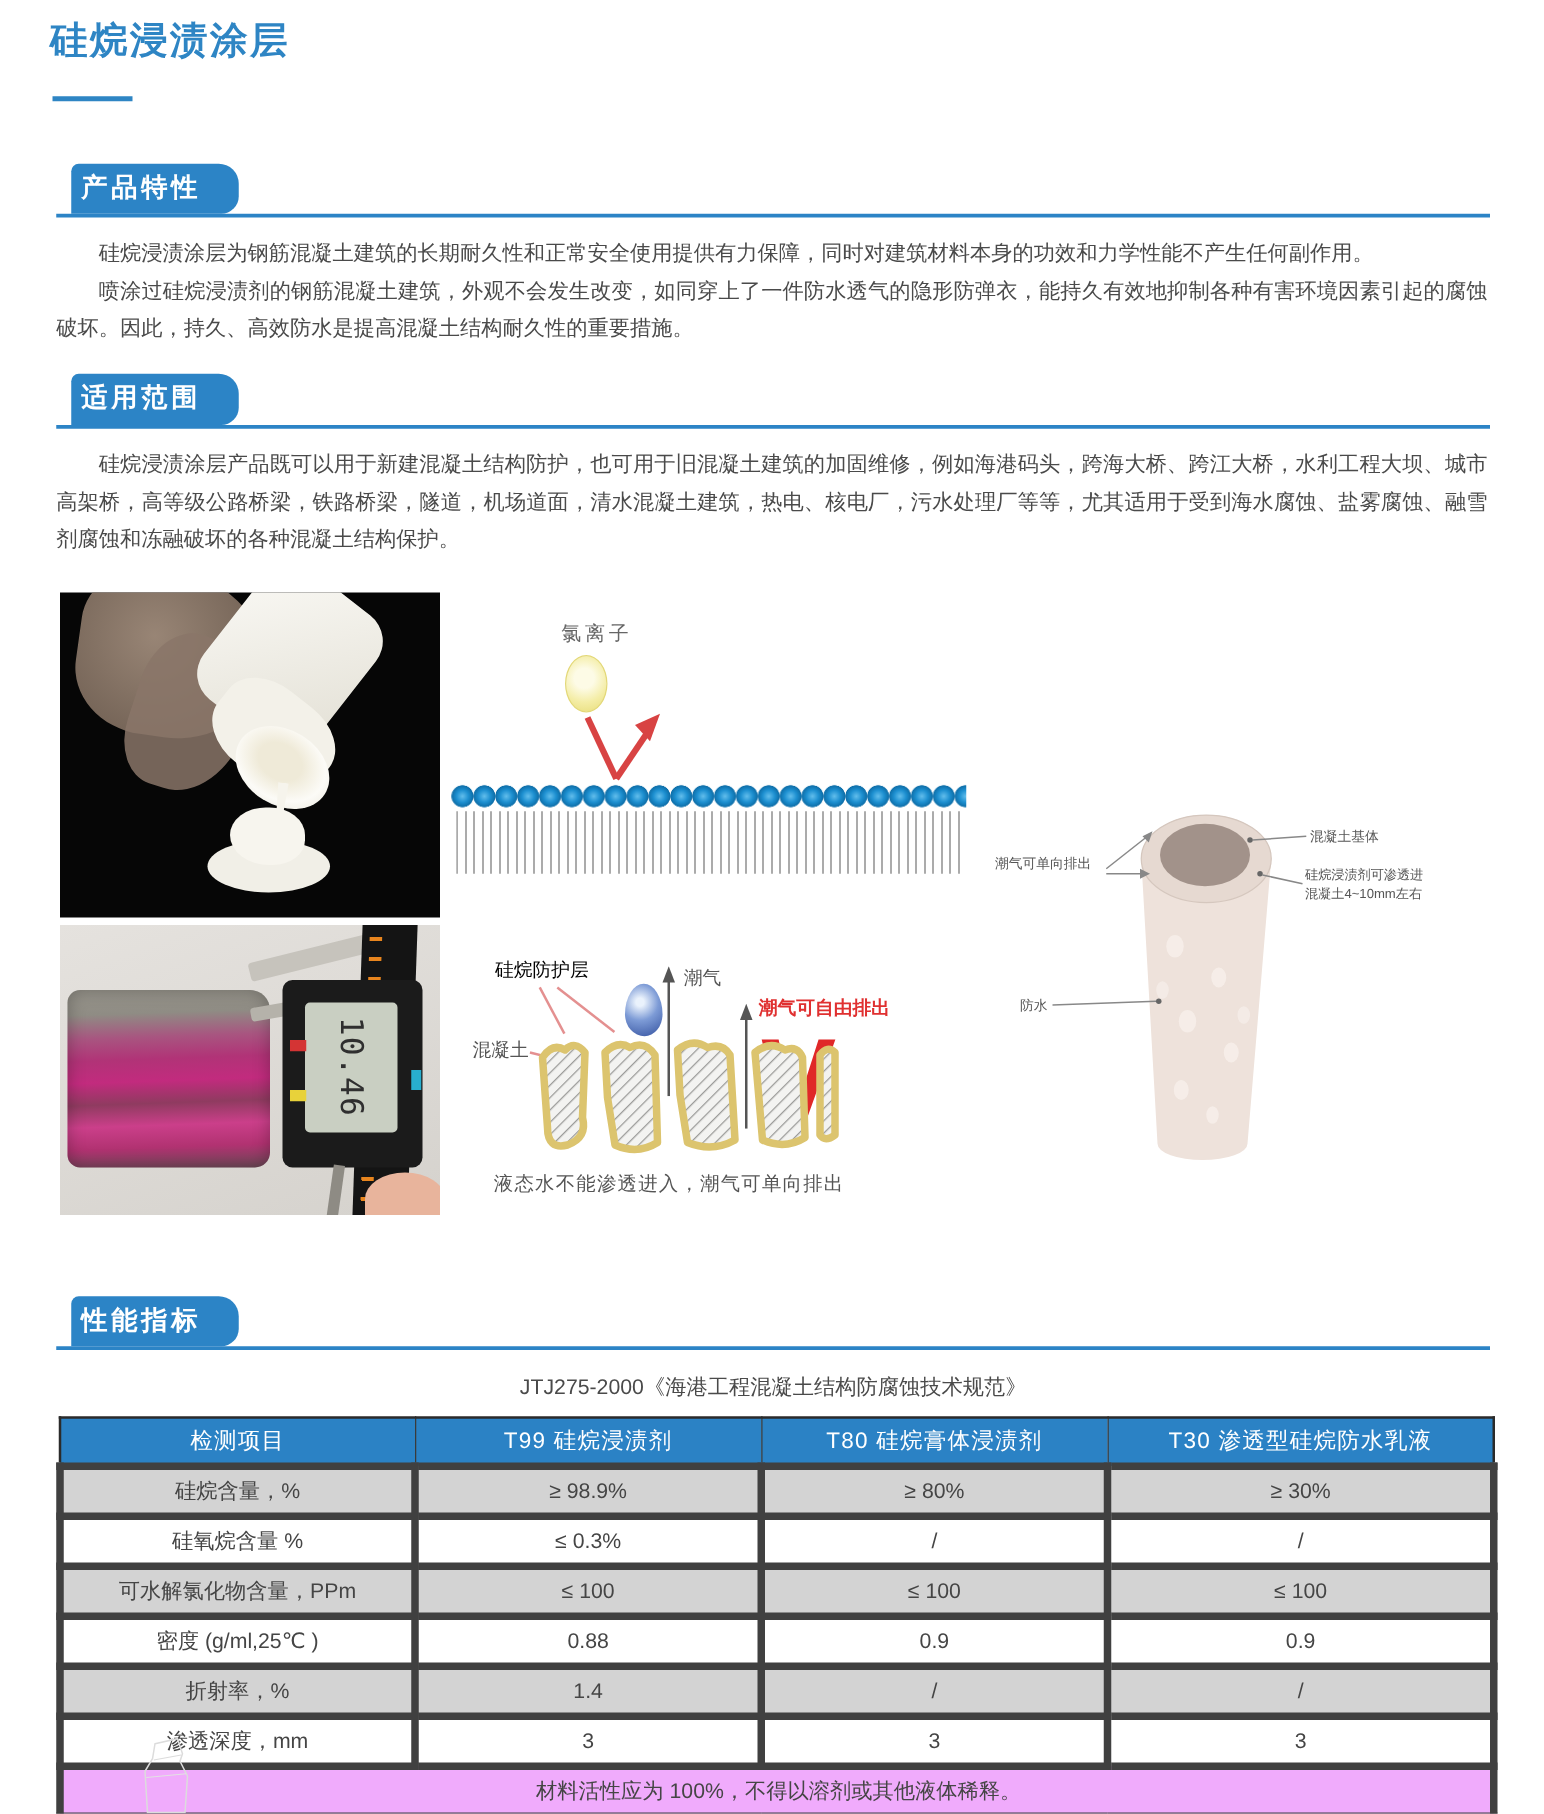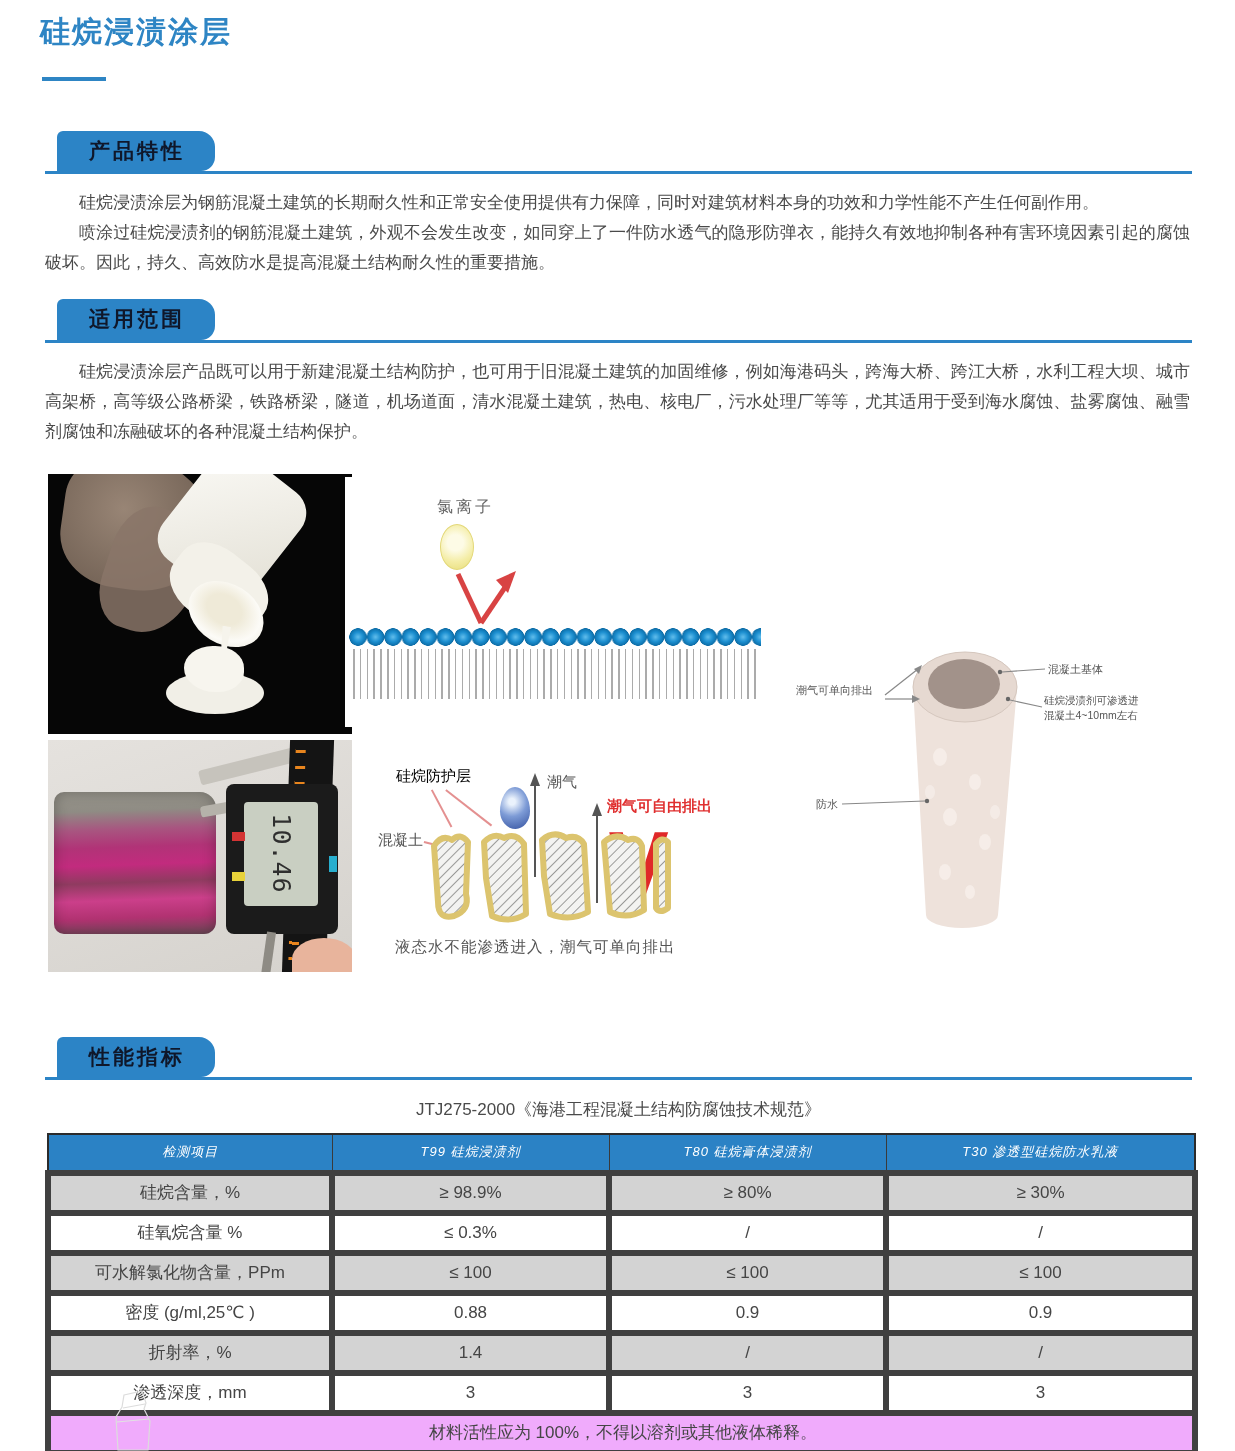--- a/index.html
+++ b/index.html
@@ -6,43 +6,43 @@
   .page{position:relative;width:1235px;height:1451px;background:#fff;overflow:hidden;
         font-family:"Liberation Sans","DejaVu Sans",sans-serif;color:#4a4a4a;}
   
   .doc-title{margin:12px 0 0 40px;font-size:30px;font-weight:bold;color:#2E85C4;letter-spacing:2px;}
   .title-rule{width:64px;height:4px;background:#2E85C4;margin:24px 0 0 42px;}
   
   .sec-head{margin:0 43px 0 45px;border-bottom:3px solid #2C84C6;line-height:0;}
   .sec-head.first{margin-top:50px;}
   .sec-head.mid{margin-top:21px;}
   .sec-head.perf{margin-top:40px;}
-  .tab{display:inline-block;margin-left:12px;background:#2C84C6;color:#0f172a;font-size:21px;
-       font-weight:bold;letter-spacing:3px;padding:6px 30px 7px 32px;border-radius:6px 16px 14px 0;line-height:1.3;}
+  .tab{display:inline-block;margin-left:12px;background:#2C84C6;color:#ffffff;font-size:21px;
+       font-weight:bold;letter-spacing:3px;padding:6px 30px 7px 8px;border-radius:6px 16px 14px 0;line-height:1.3;}
   
   .para{margin:14px 45px 0 45px;font-size:17px;line-height:30px;color:#4a4a4a;
         text-indent:2em;text-align:justify;}
   
   .media{position:relative;height:530px;margin-top:20px;}
   .media *{box-sizing:border-box;}
   .abs{position:absolute;}
   
   .photo-bottle{left:48px;top:7px;width:304px;height:260px;background:#060606;overflow:hidden;}
   .hand1{position:absolute;left:14px;top:-16px;width:150px;height:132px;background:radial-gradient(circle at 40% 40%,#A5907F,#6E5D50);border-radius:40% 60% 55% 45%;opacity:.92;transform:rotate(8deg);}
   .hand2{position:absolute;left:58px;top:34px;width:92px;height:126px;background:#8A7668;border-radius:45% 55% 60% 40%;transform:rotate(18deg);opacity:.85;}
   .bot-body{position:absolute;left:128px;top:-14px;width:112px;height:132px;background:linear-gradient(130deg,#FBFAF6,#E2DFD4);transform:rotate(38deg);border-radius:26px;}
   .bot-shoulder{position:absolute;left:120px;top:78px;width:102px;height:72px;background:#F3F1E9;transform:rotate(38deg);border-radius:40%;}
   .bot-mouth{position:absolute;left:138px;top:110px;width:80px;height:60px;transform:rotate(32deg);border-radius:50%;
              background:radial-gradient(ellipse at 45% 45%,#EFEAD8 30%,#FCFBF7 62%,#E5E2D4 100%);}
   .stream{position:absolute;left:170px;top:152px;width:12px;height:46px;background:#F6F4EC;transform:rotate(7deg);
           clip-path:polygon(15% 0,85% 0,62% 100%,38% 100%);}
   .blob1{position:absolute;left:118px;top:198px;width:98px;height:42px;background:#F1EFE7;border-radius:50%;}
   .blob2{position:absolute;left:136px;top:172px;width:60px;height:46px;background:#F7F5EE;border-radius:50% 50% 45% 55%;}
   
-  .dia-chloride{left:345px;top:10px;width:420px;height:250px;background:#fff;}
+  .dia-chloride{left:357px;top:10px;width:420px;height:250px;background:#fff;}
   .cl-label{position:absolute;left:92px;top:20px;font-size:16px;letter-spacing:3px;color:#666;}
   .cl-ion{position:absolute;left:95px;top:47px;width:34px;height:46px;border-radius:50%;
           background:radial-gradient(circle at 45% 40%,#FDFBE6 25%,#F4EDA6 60%,#E7DC77 100%);border:1px solid #E3D878;}
   .beads{position:absolute;left:4px;top:147px;right:4px;height:26px;
          background:radial-gradient(circle 9px at 9px 13px,#63BEEC 0%,#1C8FD0 55%,#0E6EA8 95%,transparent 100%);
          background-size:17.5px 26px;background-repeat:repeat-x;}
   .tails{position:absolute;left:8px;top:172px;right:8px;height:50px;
          background:repeating-linear-gradient(90deg,#8f8f8f 0 1.5px,transparent 1.5px 6.8px);opacity:.75;}
   
   .dia-moist{left:370px;top:278px;width:420px;height:232px;background:#fff;}
@@ -79,21 +79,21 @@
   .lcd span{transform:rotate(90deg);font-family:"DejaVu Sans Mono","Liberation Mono",monospace;
        font-size:25px;color:#2f2f2f;letter-spacing:1px;}
   .btn-red{position:absolute;left:184px;top:92px;width:13px;height:9px;background:#D43434;}
   .btn-yellow{position:absolute;left:184px;top:132px;width:13px;height:9px;background:#E8D23A;}
   .btn-blue{position:absolute;left:281px;top:116px;width:8px;height:16px;background:#28AECE;}
   .rod{position:absolute;left:216px;top:192px;width:9px;height:44px;background:#8E8B84;transform:rotate(8deg);}
   .thumb{position:absolute;left:244px;top:198px;width:64px;height:42px;background:#E8B49C;border-radius:50% 50% 0 0;}
   
   .tbl-caption{margin:18px 43px 0 45px;text-align:center;font-size:17px;color:#4a4a4a;}
   table.spec{margin:12px 0 0 45px;width:1147px;border-collapse:collapse;table-layout:fixed;border:2px solid #2b2b2b;}
-  table.spec th{background:#2B82C5;color:#fff;font-weight:normal;font-size:13px;height:33px;border:1px solid #3a3a3a;letter-spacing:1px;font-style:italic;}
+  table.spec th{background:#2B82C5;color:#fff;font-weight:normal;font-size:18px;height:33px;border:1px solid #3a3a3a;letter-spacing:1px;}
   table.spec td{text-align:center;font-size:17px;color:#454545;height:32px;border:6px solid #404040;}
   tr.gray td{background:#D3D3D3;}
   tr.white td{background:#fff;}
   td.footnote{text-align:left;padding-left:4px;background:#f0abfc;height:30px;}
   
   .watermark{position:absolute;left:110px;top:1387px;}
   .arrowline{stroke:#555;stroke-width:2;}
 </style>
 </head>
 <body>

